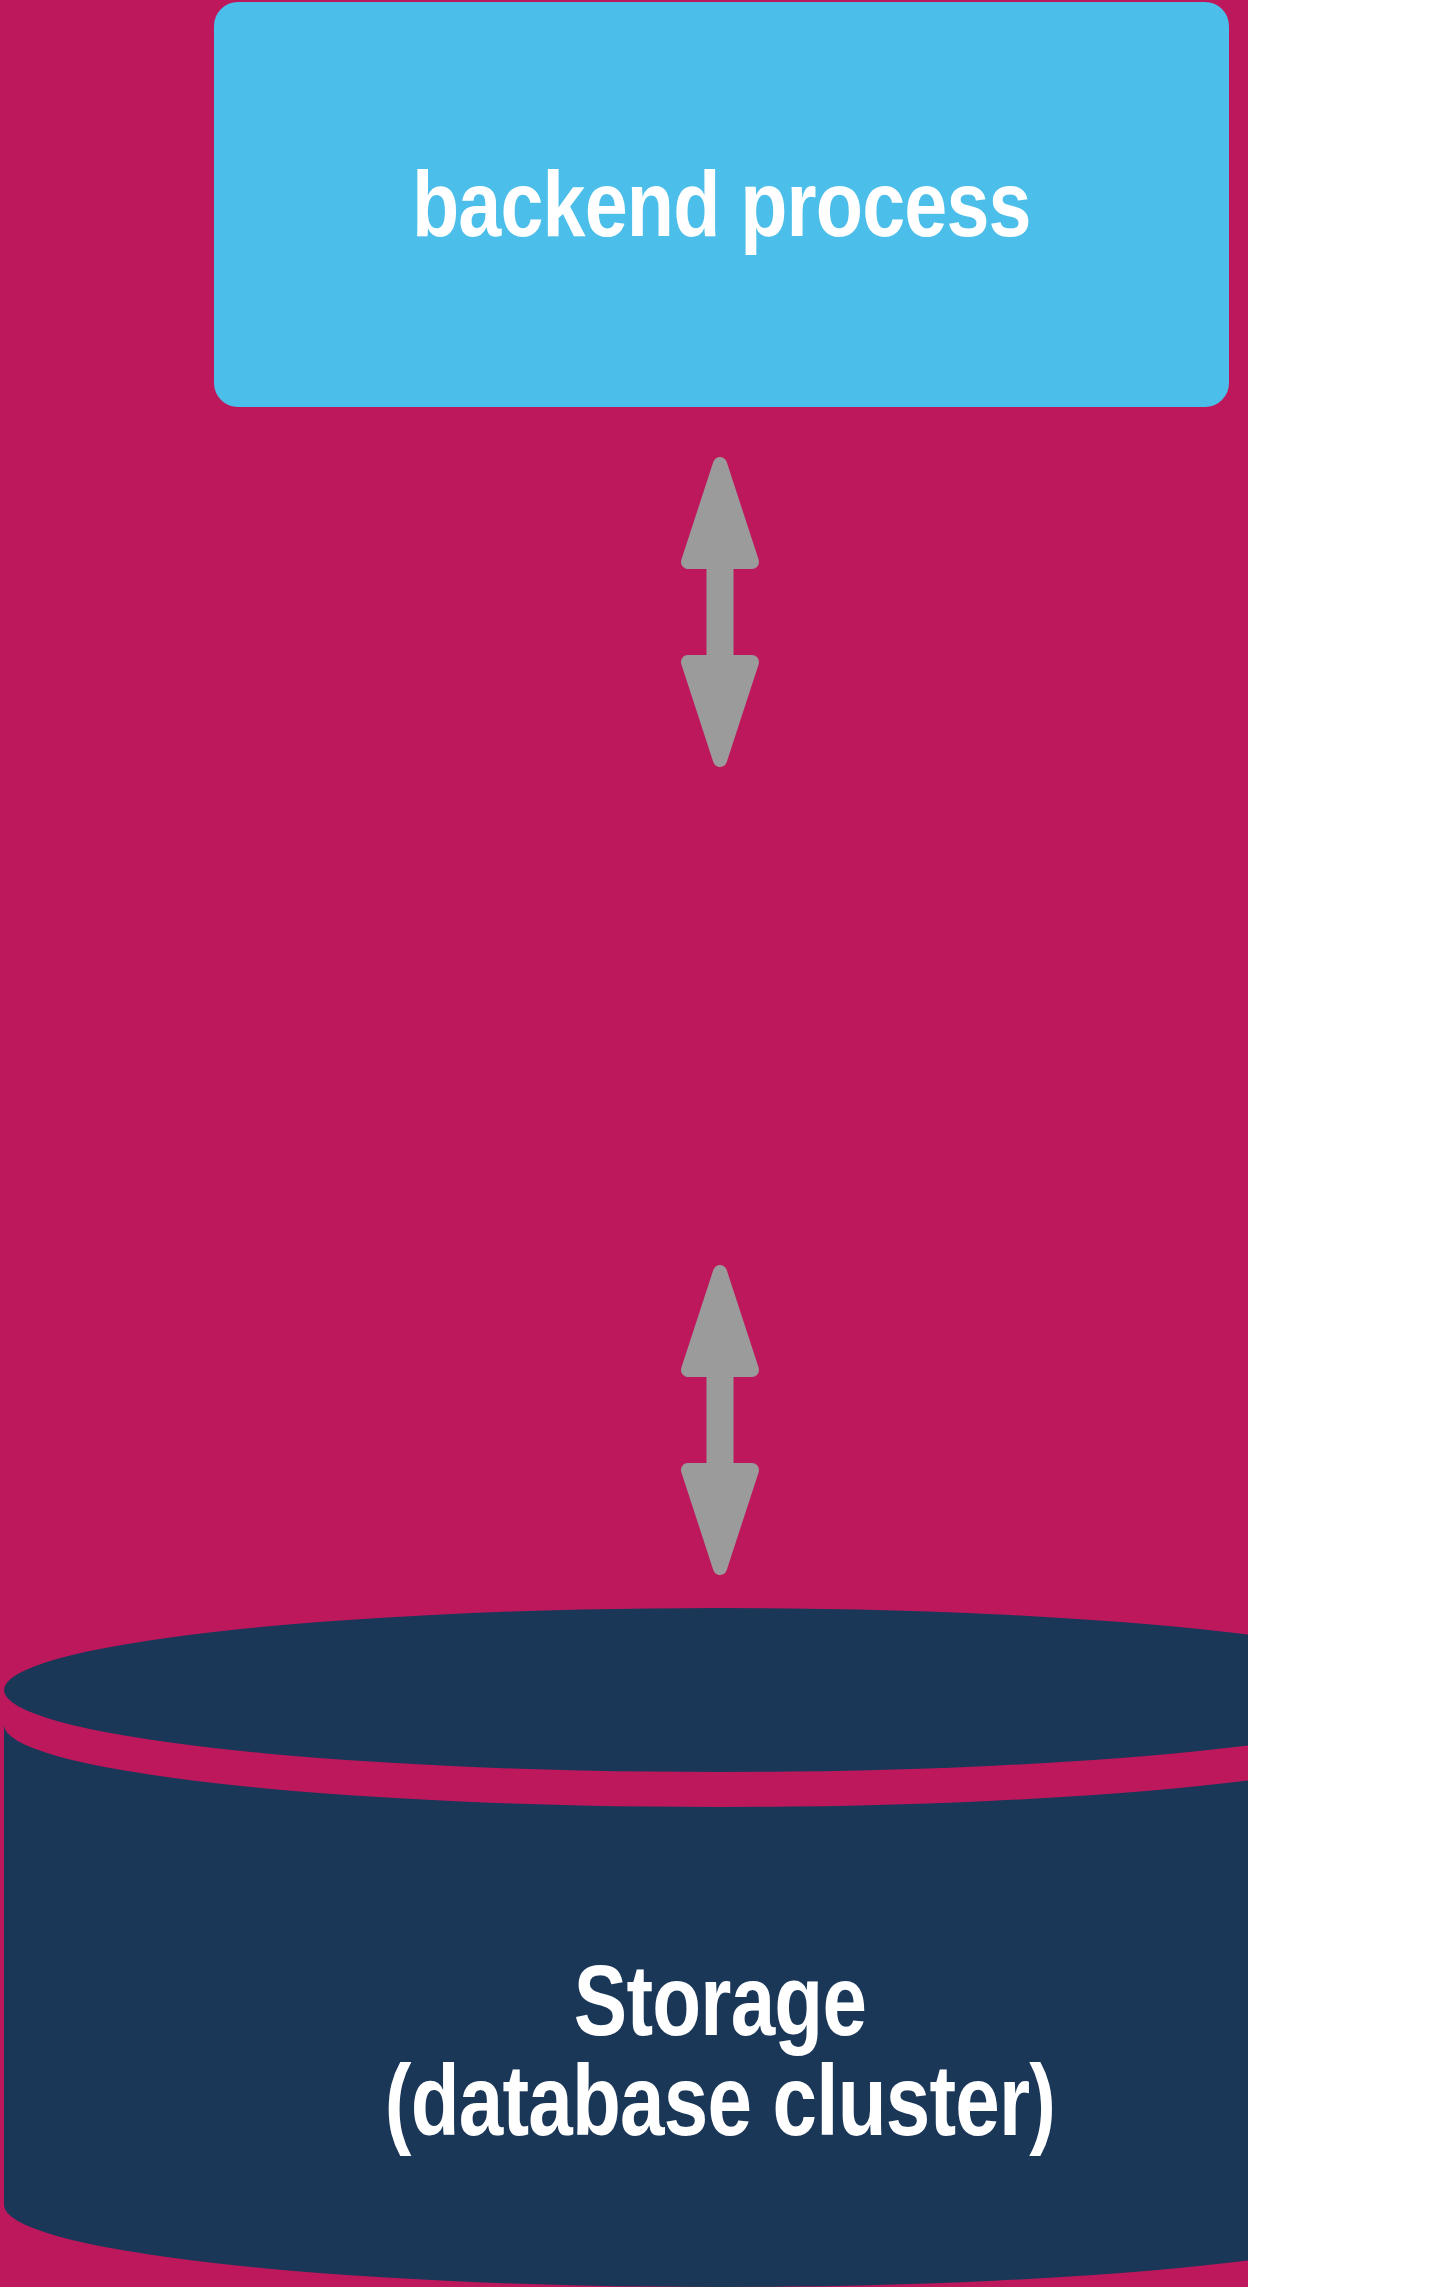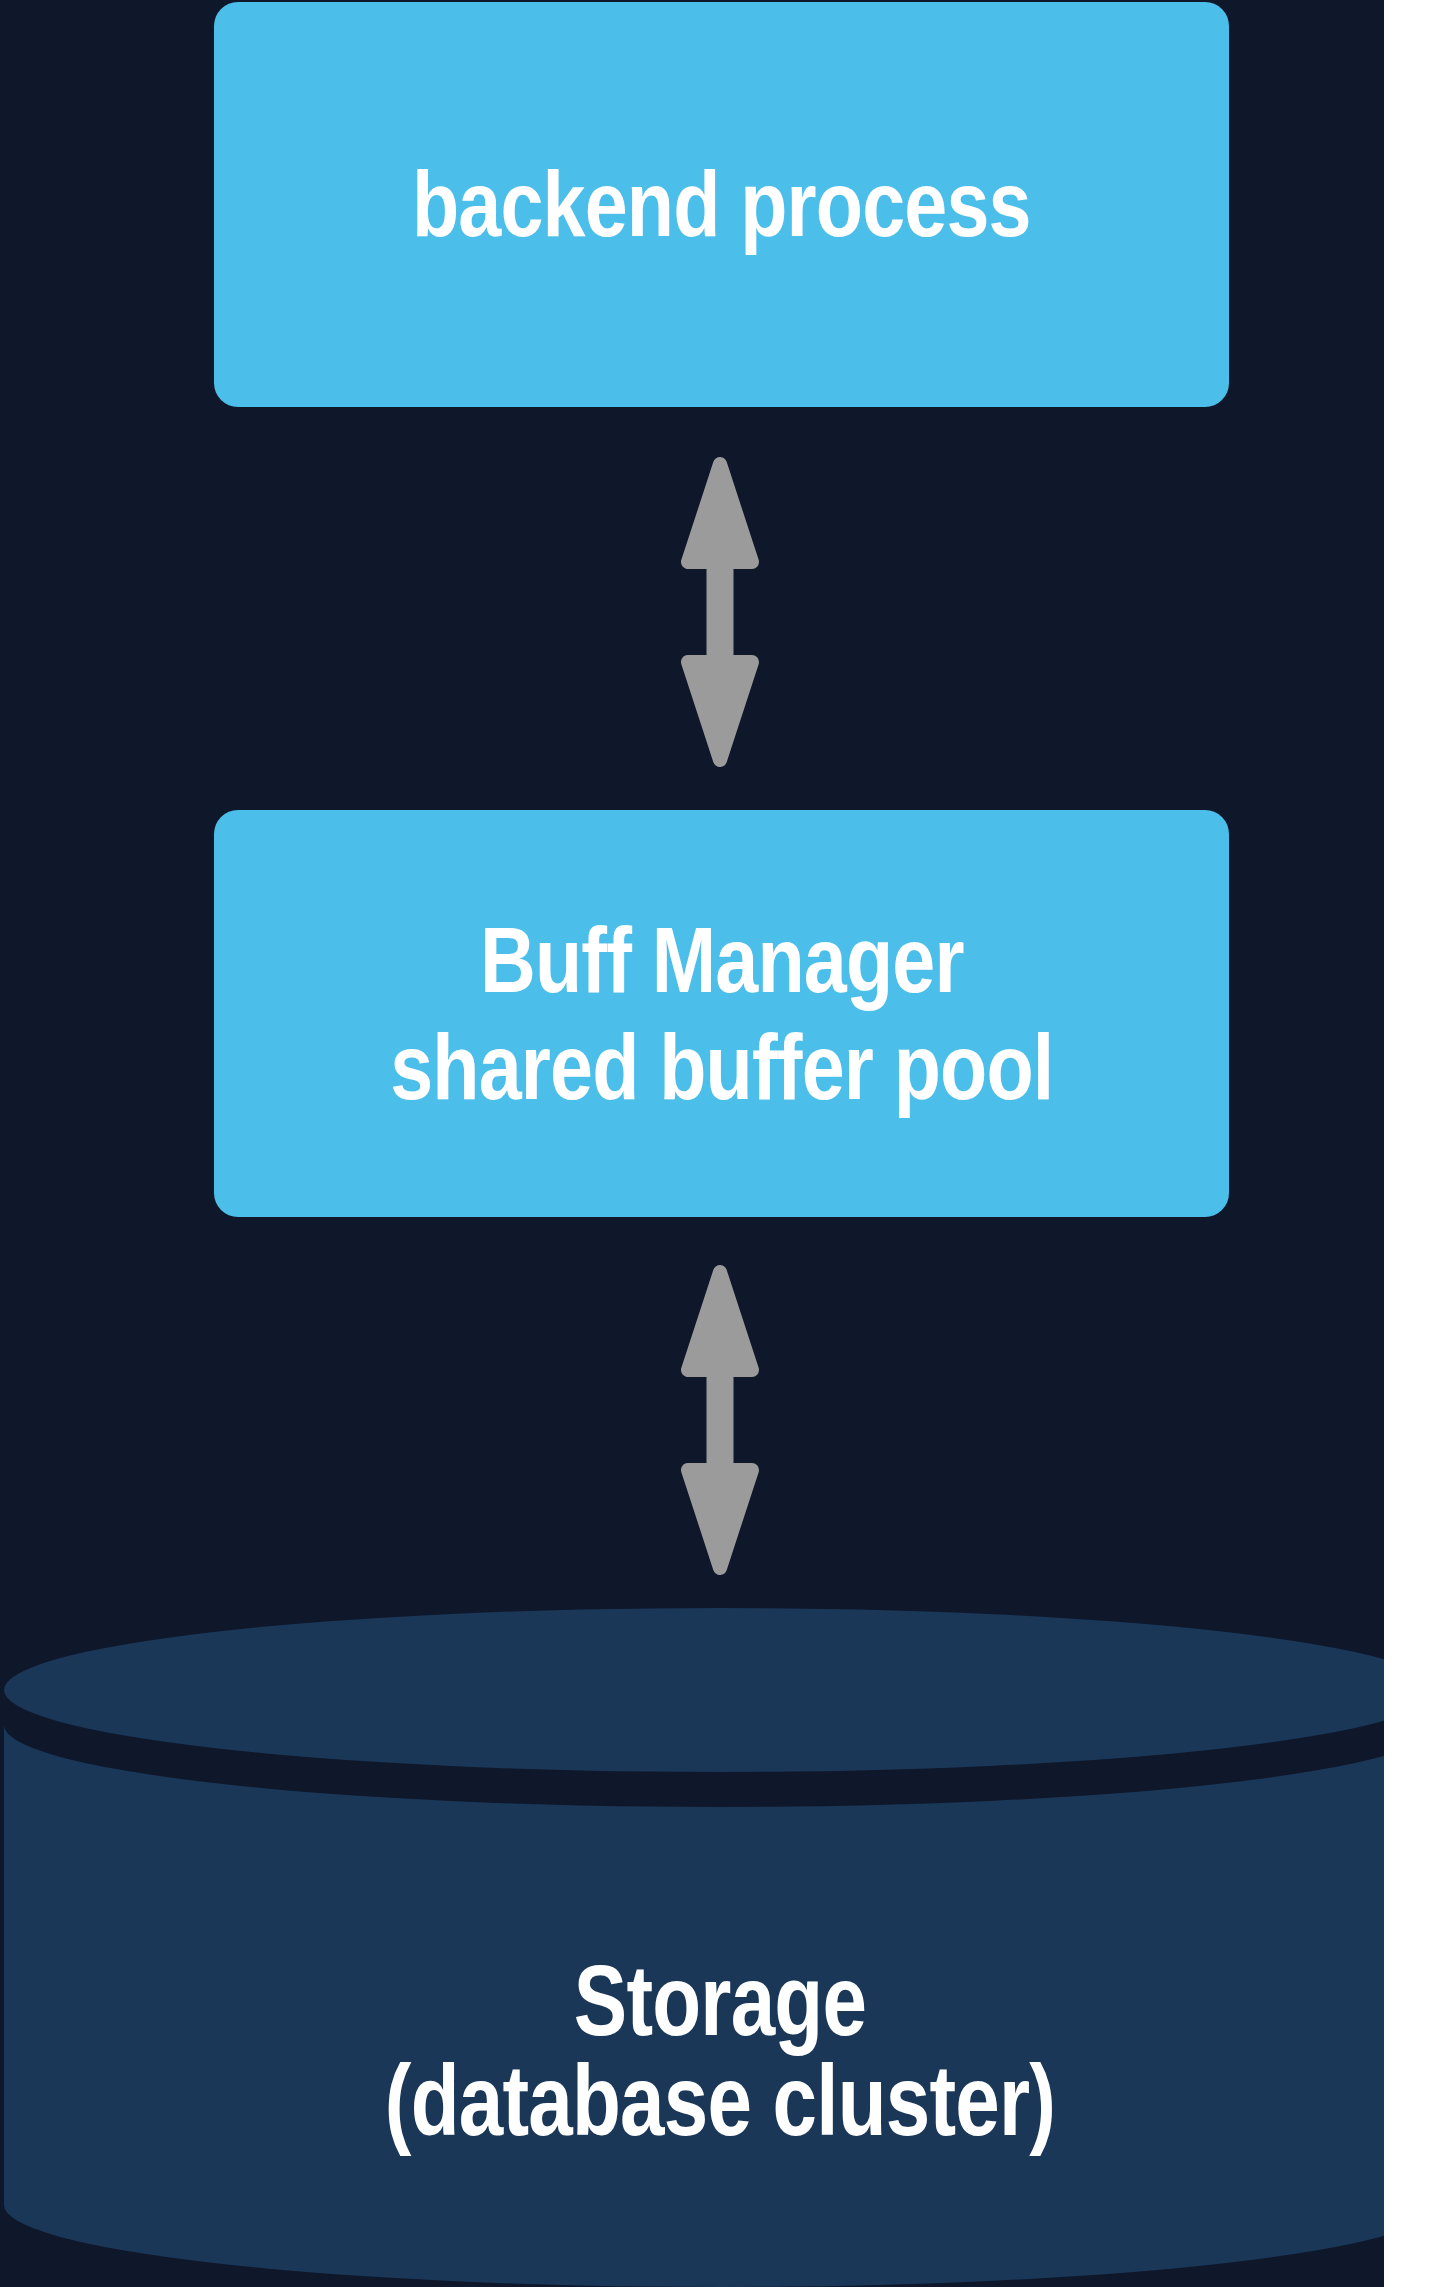--- a/index.html
+++ b/index.html
@@ -1,21 +1,21 @@
 <!DOCTYPE html>
 <html><head>
 <meta charset="utf-8">
 <style>
   html, body { margin: 0; padding: 0; background: #ffffff; }
   .canvas {
     position: relative;
-    width: 1384px;
+    width: 1248px;
     height: 2287px;
     overflow: hidden;
-    background: #0f172a;
+    background: #be185d;
     font-family: "Liberation Sans", "DejaVu Sans", sans-serif;
   }
   .node {
     position: absolute;
     left: 214px;
     width: 1015px;
     height: 405px;
     border-radius: 24px;
     display: flex;
     align-items: center;
@@ -78,26 +78,20 @@
   </div>
 
   <svg class="arrow arrow-1" viewBox="0 0 120 324" aria-hidden="true">
     <g stroke-linejoin="round" stroke-linecap="round" stroke-width="14" fill="#9B9B9B" stroke="#9B9B9B">
       <polygon points="60,14 28,112 92,112"></polygon>
       <rect x="46.5" y="110" width="27" height="104" stroke="none"></rect>
       <polygon points="60,310 28,212 92,212"></polygon>
     </g>
   </svg>
 
-  <div class="node node-buffer" style="background-color: rgb(76, 190, 234);">
-    <div>
-      <div class="node-label" style="color: rgb(255, 255, 255);">Buff Manager</div>
-      <div class="node-label" style="color: rgb(255, 255, 255);">shared buffer pool</div>
-    </div>
-  </div>
 
   <svg class="arrow arrow-2" viewBox="0 0 120 324" aria-hidden="true">
     <g stroke-linejoin="round" stroke-linecap="round" stroke-width="14" fill="#9B9B9B" stroke="#9B9B9B">
       <polygon points="60,14 28,112 92,112"></polygon>
       <rect x="46.5" y="110" width="27" height="104" stroke="none"></rect>
       <polygon points="60,310 28,212 92,212"></polygon>
     </g>
   </svg>
 
   <svg class="cylinder" viewBox="0 0 1440 687" aria-hidden="true">

